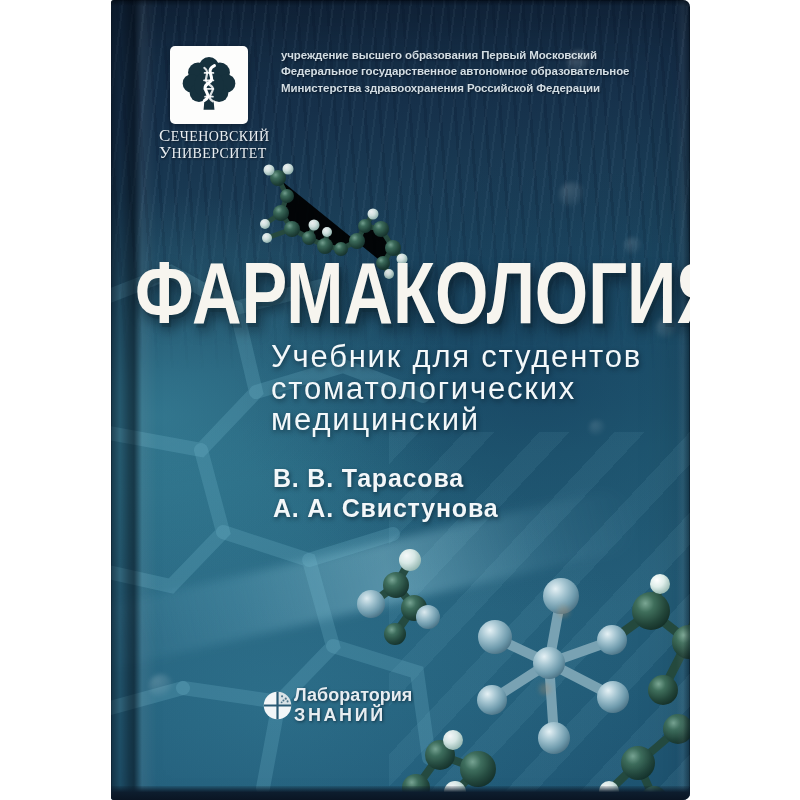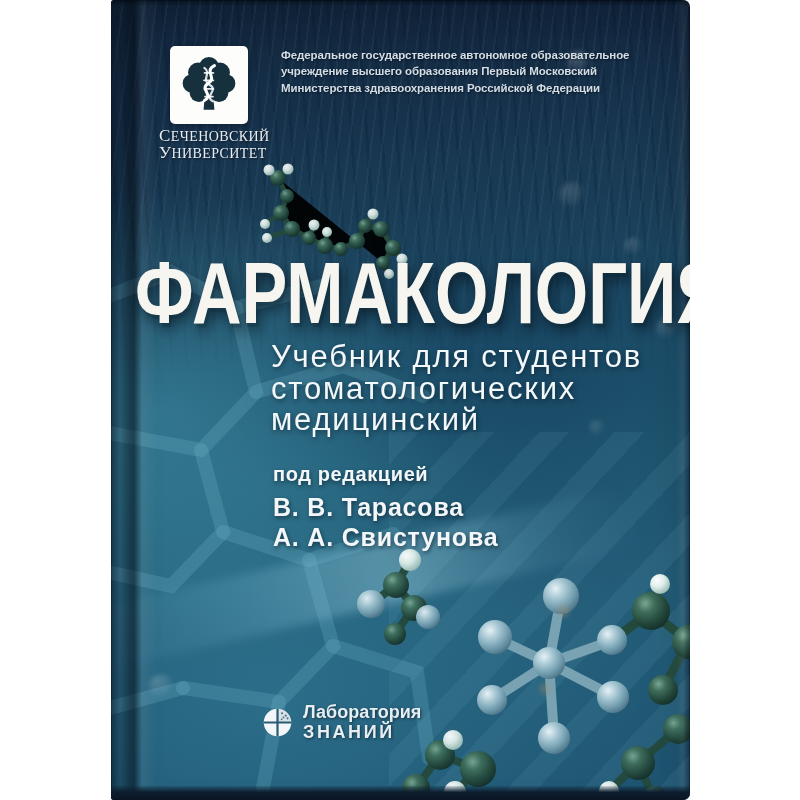--- a/index.html
+++ b/index.html
@@ -75,21 +75,21 @@
 
   .subtitle { position:absolute; left:160px; top:341px; color:#f3f8fa;
     font-size:31px; line-height:31.5px; font-weight:400; letter-spacing:1.8px;
     text-shadow:1px 2px 5px rgba(4,16,28,.55); }
 
   .editors { position:absolute; left:162px; top:463px; color:#f3f7f9;
     text-shadow:1px 2px 4px rgba(4,16,28,.55); }
   .edited-by { font-size:20px; font-weight:bold; letter-spacing:.6px; margin-bottom:6px; }
   .editor { font-size:25px; font-weight:bold; line-height:30px; letter-spacing:.8px; }
 
-  .publisher { position:absolute; left:150px; top:703px; display:flex; align-items:center; gap:9px;
+  .publisher { position:absolute; left:150px; top:686px; display:flex; align-items:center; gap:0;
     color:#e7edf1; text-shadow:1px 1px 3px rgba(4,16,28,.6); }
   .pub-name { font-size:18px; font-weight:bold; line-height:19.5px; }
   .pub-name .line2 { letter-spacing:2.6px; }
 </style>
 </head>
 <body>
 
 <div class="stage">
   <div class="book">
 
@@ -247,35 +247,34 @@
             <path d="M17.2,12.2 h5.6 M16.8,17 h6 M17,22.5 h5.8 M17.5,27.5 h5" stroke-width="1.2" opacity=".9"></path>
           </g>
         </svg>
       </div>
       <div class="logo-caption">
         <div>СЕЧЕНОВСКИЙ</div>
         <div>УНИВЕРСИТЕТ</div>
       </div>
 
       <div class="uni-header">
+        <div>учреждение высшего образования Первый Московский</div>
         <div>Федеральное государственное автономное образовательное</div>
-        <div>учреждение высшего образования Первый Московский</div>
         <div>Министерства здравоохранения Российской Федерации</div>
       </div>
 
       <h1 class="title">ФАРМАКОЛОГИЯ</h1>
 
       <div class="subtitle">
         <div>Учебник для студентов</div>
         <div>стоматологических</div>
         <div>медицинский</div>
       </div>
 
       <div class="editors">
-        <div class="edited-by">под редакцией</div>
         <div class="editor">В. В. Тарасова</div>
         <div class="editor">А. А. Свистунова</div>
       </div>
 
       <div class="publisher">
         <svg width="33" height="33" viewBox="0 0 36 36">
           <circle cx="18" cy="18" r="15" fill="#f2f6f8"></circle>
           <path d="M18,3 V33 M3,18 H33" stroke="#2a5a74" stroke-width="2.4"></path>
           <g fill="#2a5a74" opacity=".8">
             <circle cx="23" cy="8" r="1.2"></circle>

